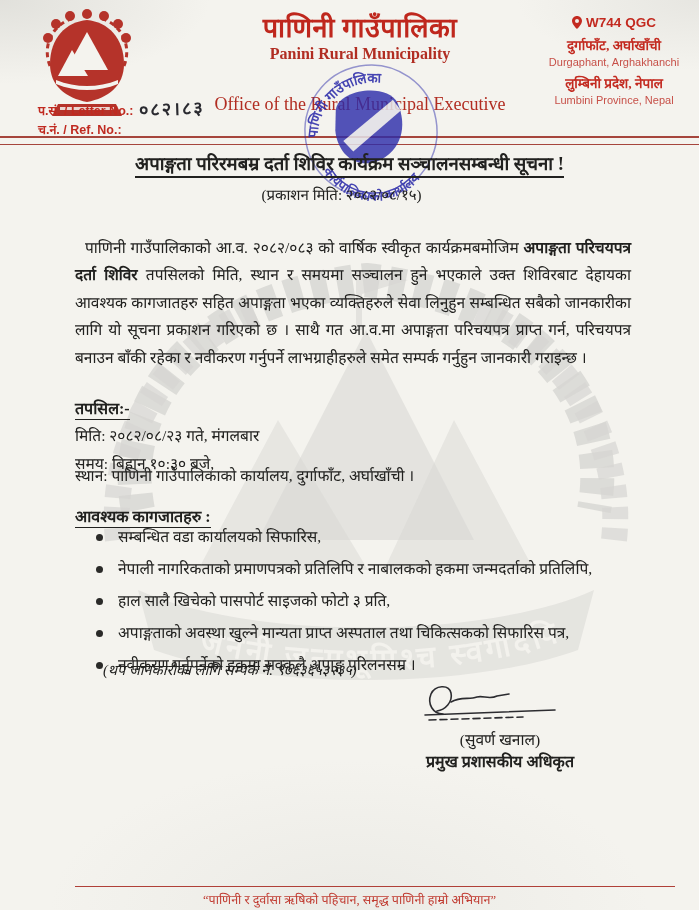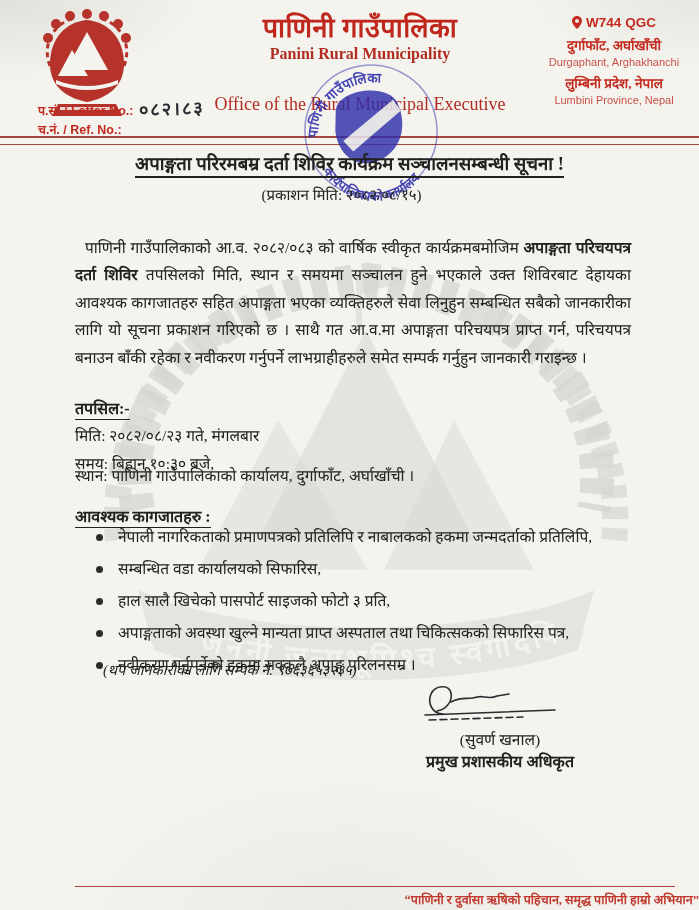--- a/index.html
+++ b/index.html
@@ -54,22 +54,22 @@
   .doc-list li{font-size:15.5px;line-height:20px;margin-bottom:12px;padding-left:22px;position:relative;}
   .doc-list li::before{content:"";position:absolute;left:0;top:7px;width:7px;height:7px;
     border-radius:50%;background:#2a2a28;}
   .note{position:absolute;left:75px;top:659px;font-size:14.5px;font-style:italic;margin-left:28px;}
   
   .sig-block{position:absolute;left:400px;top:680px;width:200px;text-align:center;}
   .sig-name{font-size:15.5px;margin-top:2px;}
   .sig-title{font-size:16px;font-weight:bold;margin-top:0;}
   
   .footer-rule{position:absolute;left:75px;top:886px;width:600px;border-top:1.5px solid #b04038;}
-  .footer-slogan{position:absolute;left:0;top:891px;width:699px;text-align:right;
-    font-size:12.5px;font-weight:bold;color:#c03a30;}
+  .footer-slogan{position:absolute;left:0;top:891px;width:699px;text-align:center;
+    font-size:12.5px;font-weight:normal;color:#c03a30;}
 </style>
 </head>
 <body>
 
 <div class="page">
 
   <div class="watermark">
     <svg width="576" height="510" viewBox="0 0 576 510" xmlns="http://www.w3.org/2000/svg">
       <g fill="none" stroke="#9a9a9a">
         <path d="M60,300 C40,200 110,90 288,70 C466,90 536,200 516,300" stroke-width="34" stroke-dasharray="16 10" opacity=".8"></path>
@@ -174,22 +174,22 @@
     <span>तपसिल:-</span>
   </div>
   <div class="detail-line" style="top:424px;">मिति: २०८२/०८/२३ गते, मंगलबार</div>
   <div class="detail-line" style="top:452px;">समय: बिहान १०:३० बजे,</div>
   <div class="detail-line" style="top:464px;">स्थान: पाणिनी गाउँपालिकाको कार्यालय, दुर्गाफाँट, अर्घाखाँची ।</div>
 
   <div class="sec-label" style="top:505px;">
     <span>आवश्यक कागजातहरु :</span>
   </div>
   <ul class="doc-list">
+    <li>सम्बन्धित वडा कार्यालयको सिफारिस,</li>
     <li>नेपाली नागरिकताको प्रमाणपत्रको प्रतिलिपि र नाबालकको हकमा जन्मदर्ताको प्रतिलिपि,</li>
-    <li>सम्बन्धित वडा कार्यालयको सिफारिस,</li>
     <li>हाल सालै खिचेको पासपोर्ट साइजको फोटो ३ प्रति,</li>
     <li>अपाङ्गताको अवस्था खुल्ने मान्यता प्राप्त अस्पताल तथा चिकित्सकको सिफारिस पत्र,</li>
     <li>नवीकरण गर्नुपर्नेको हकमा सक्कलै अपाङ्ग परिलनसम्र ।</li>
   </ul>
 
   <div class="note">(थप जानकारीका लागि सम्पर्क नं. ९७६३६५३२३५)</div>
 
   <div class="sig-block">
     <svg width="190" height="42" viewBox="0 0 190 42">
       <g fill="none" stroke="#2c2c30" stroke-width="1.6" stroke-linecap="round">

